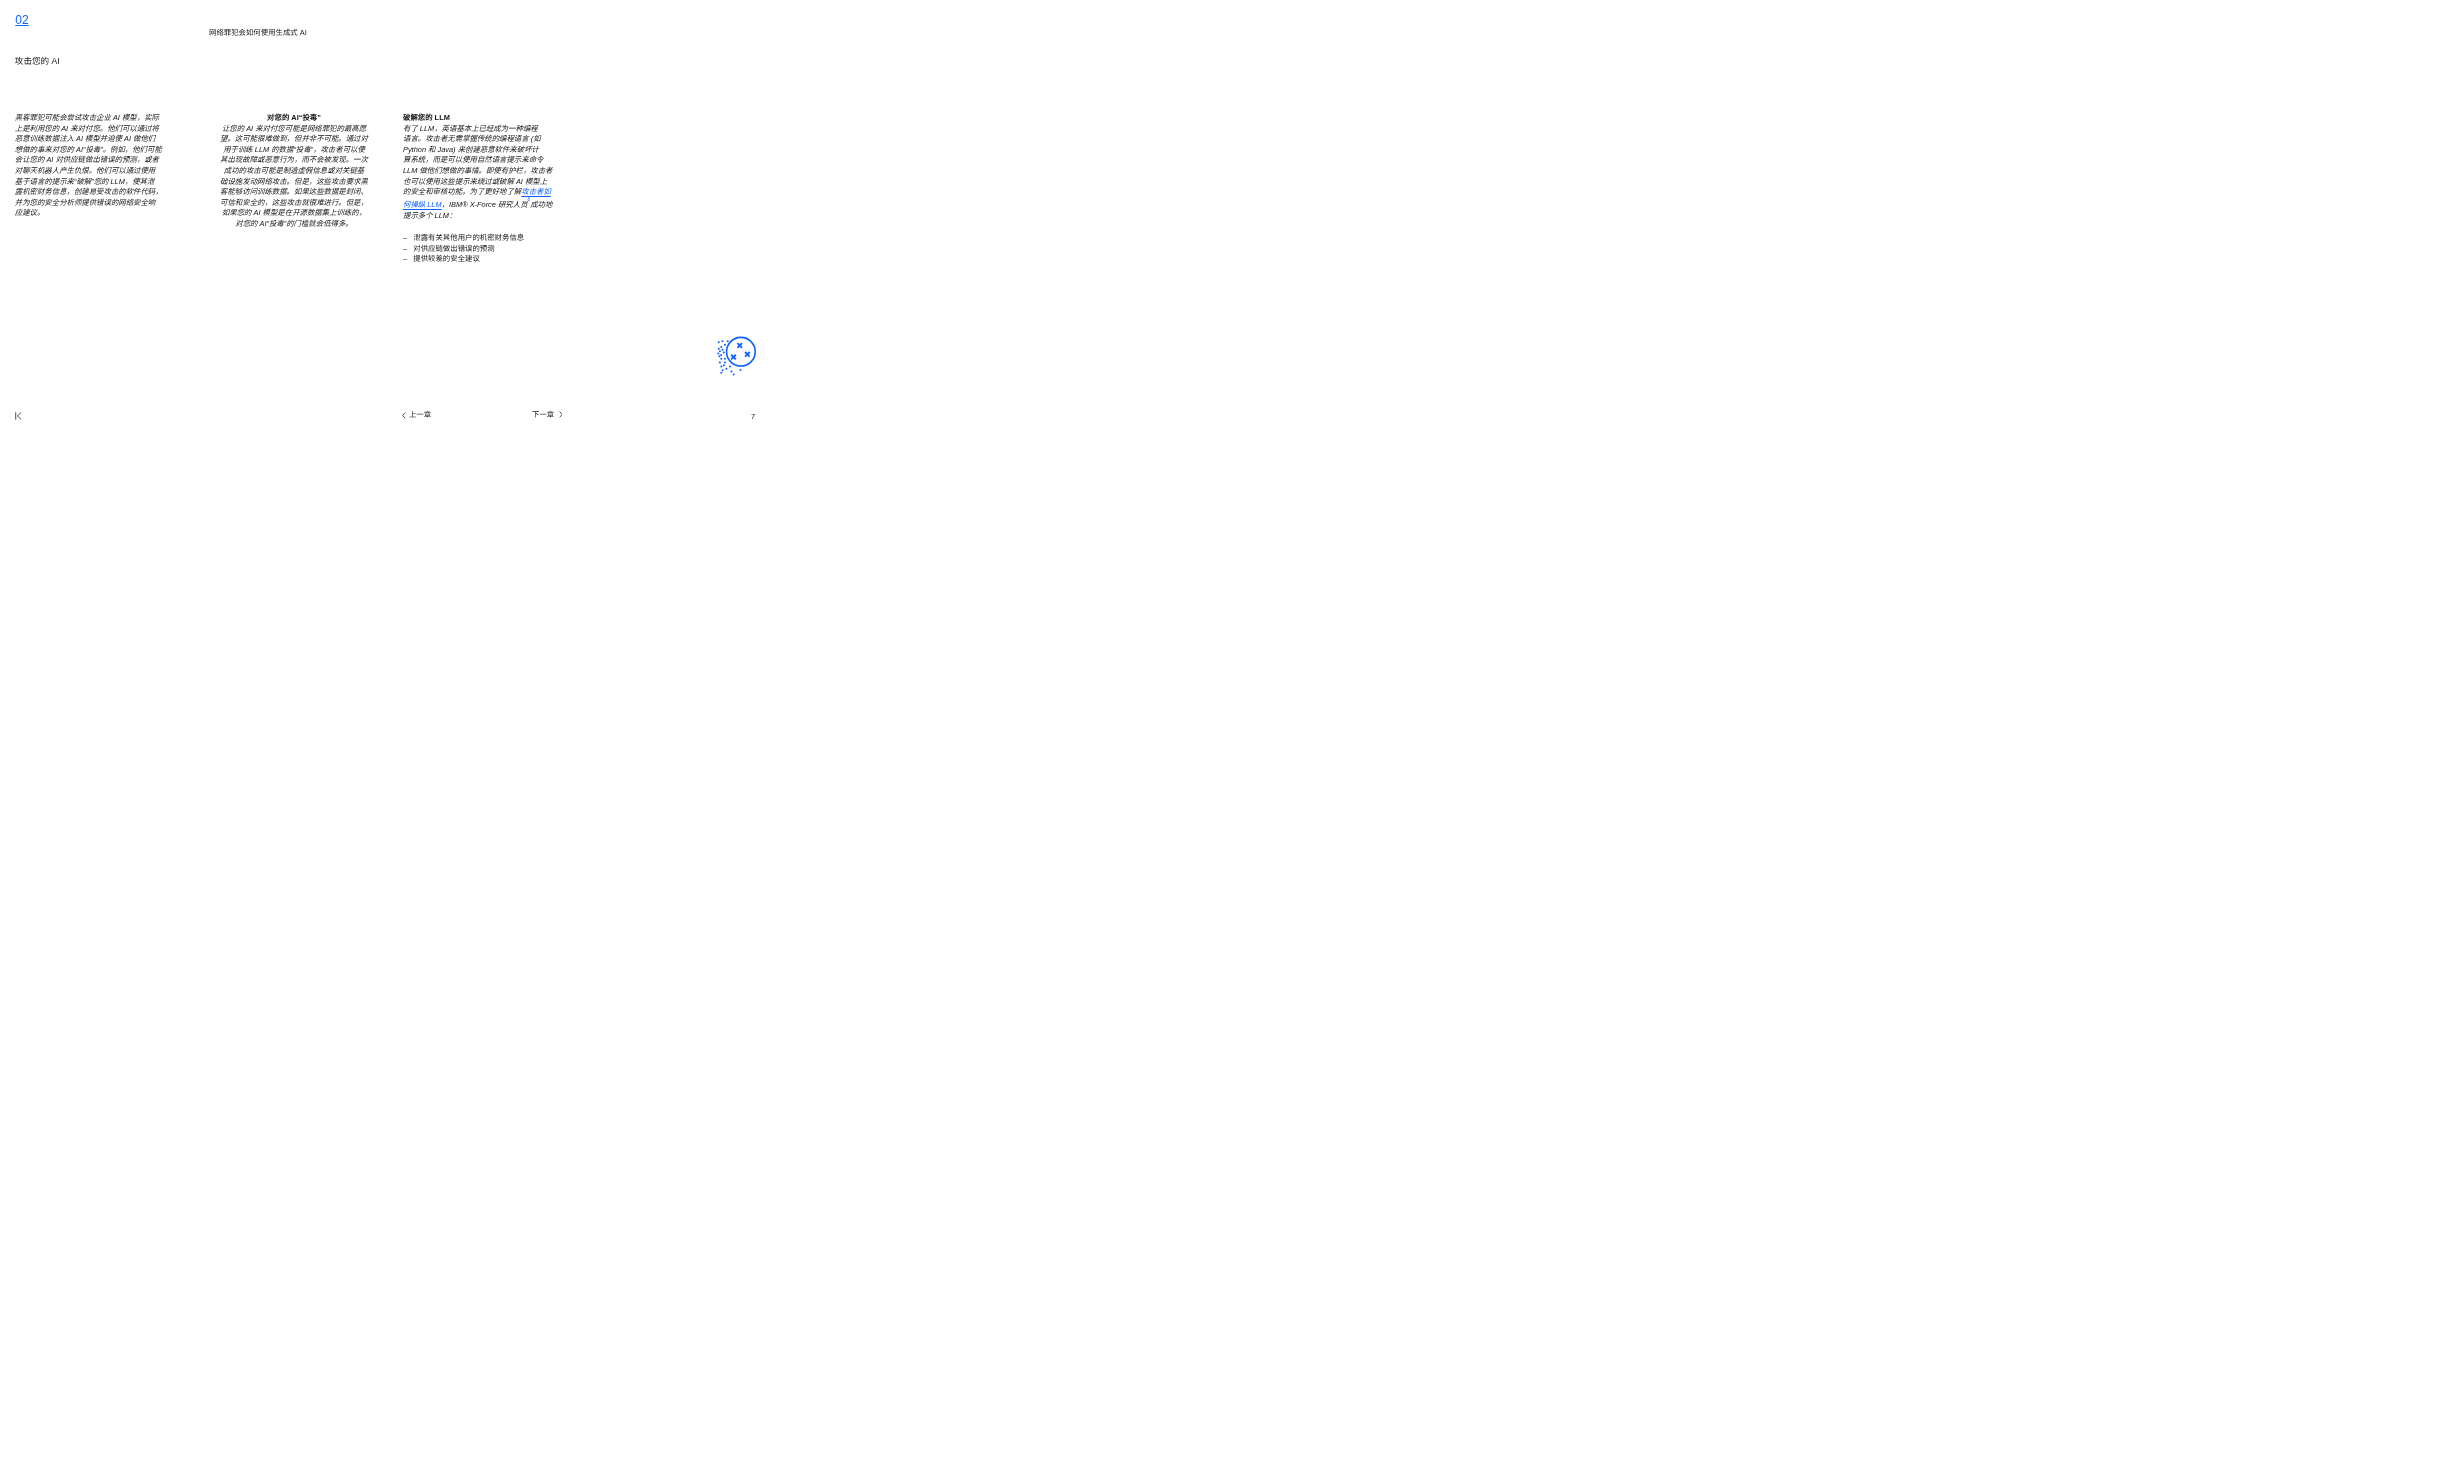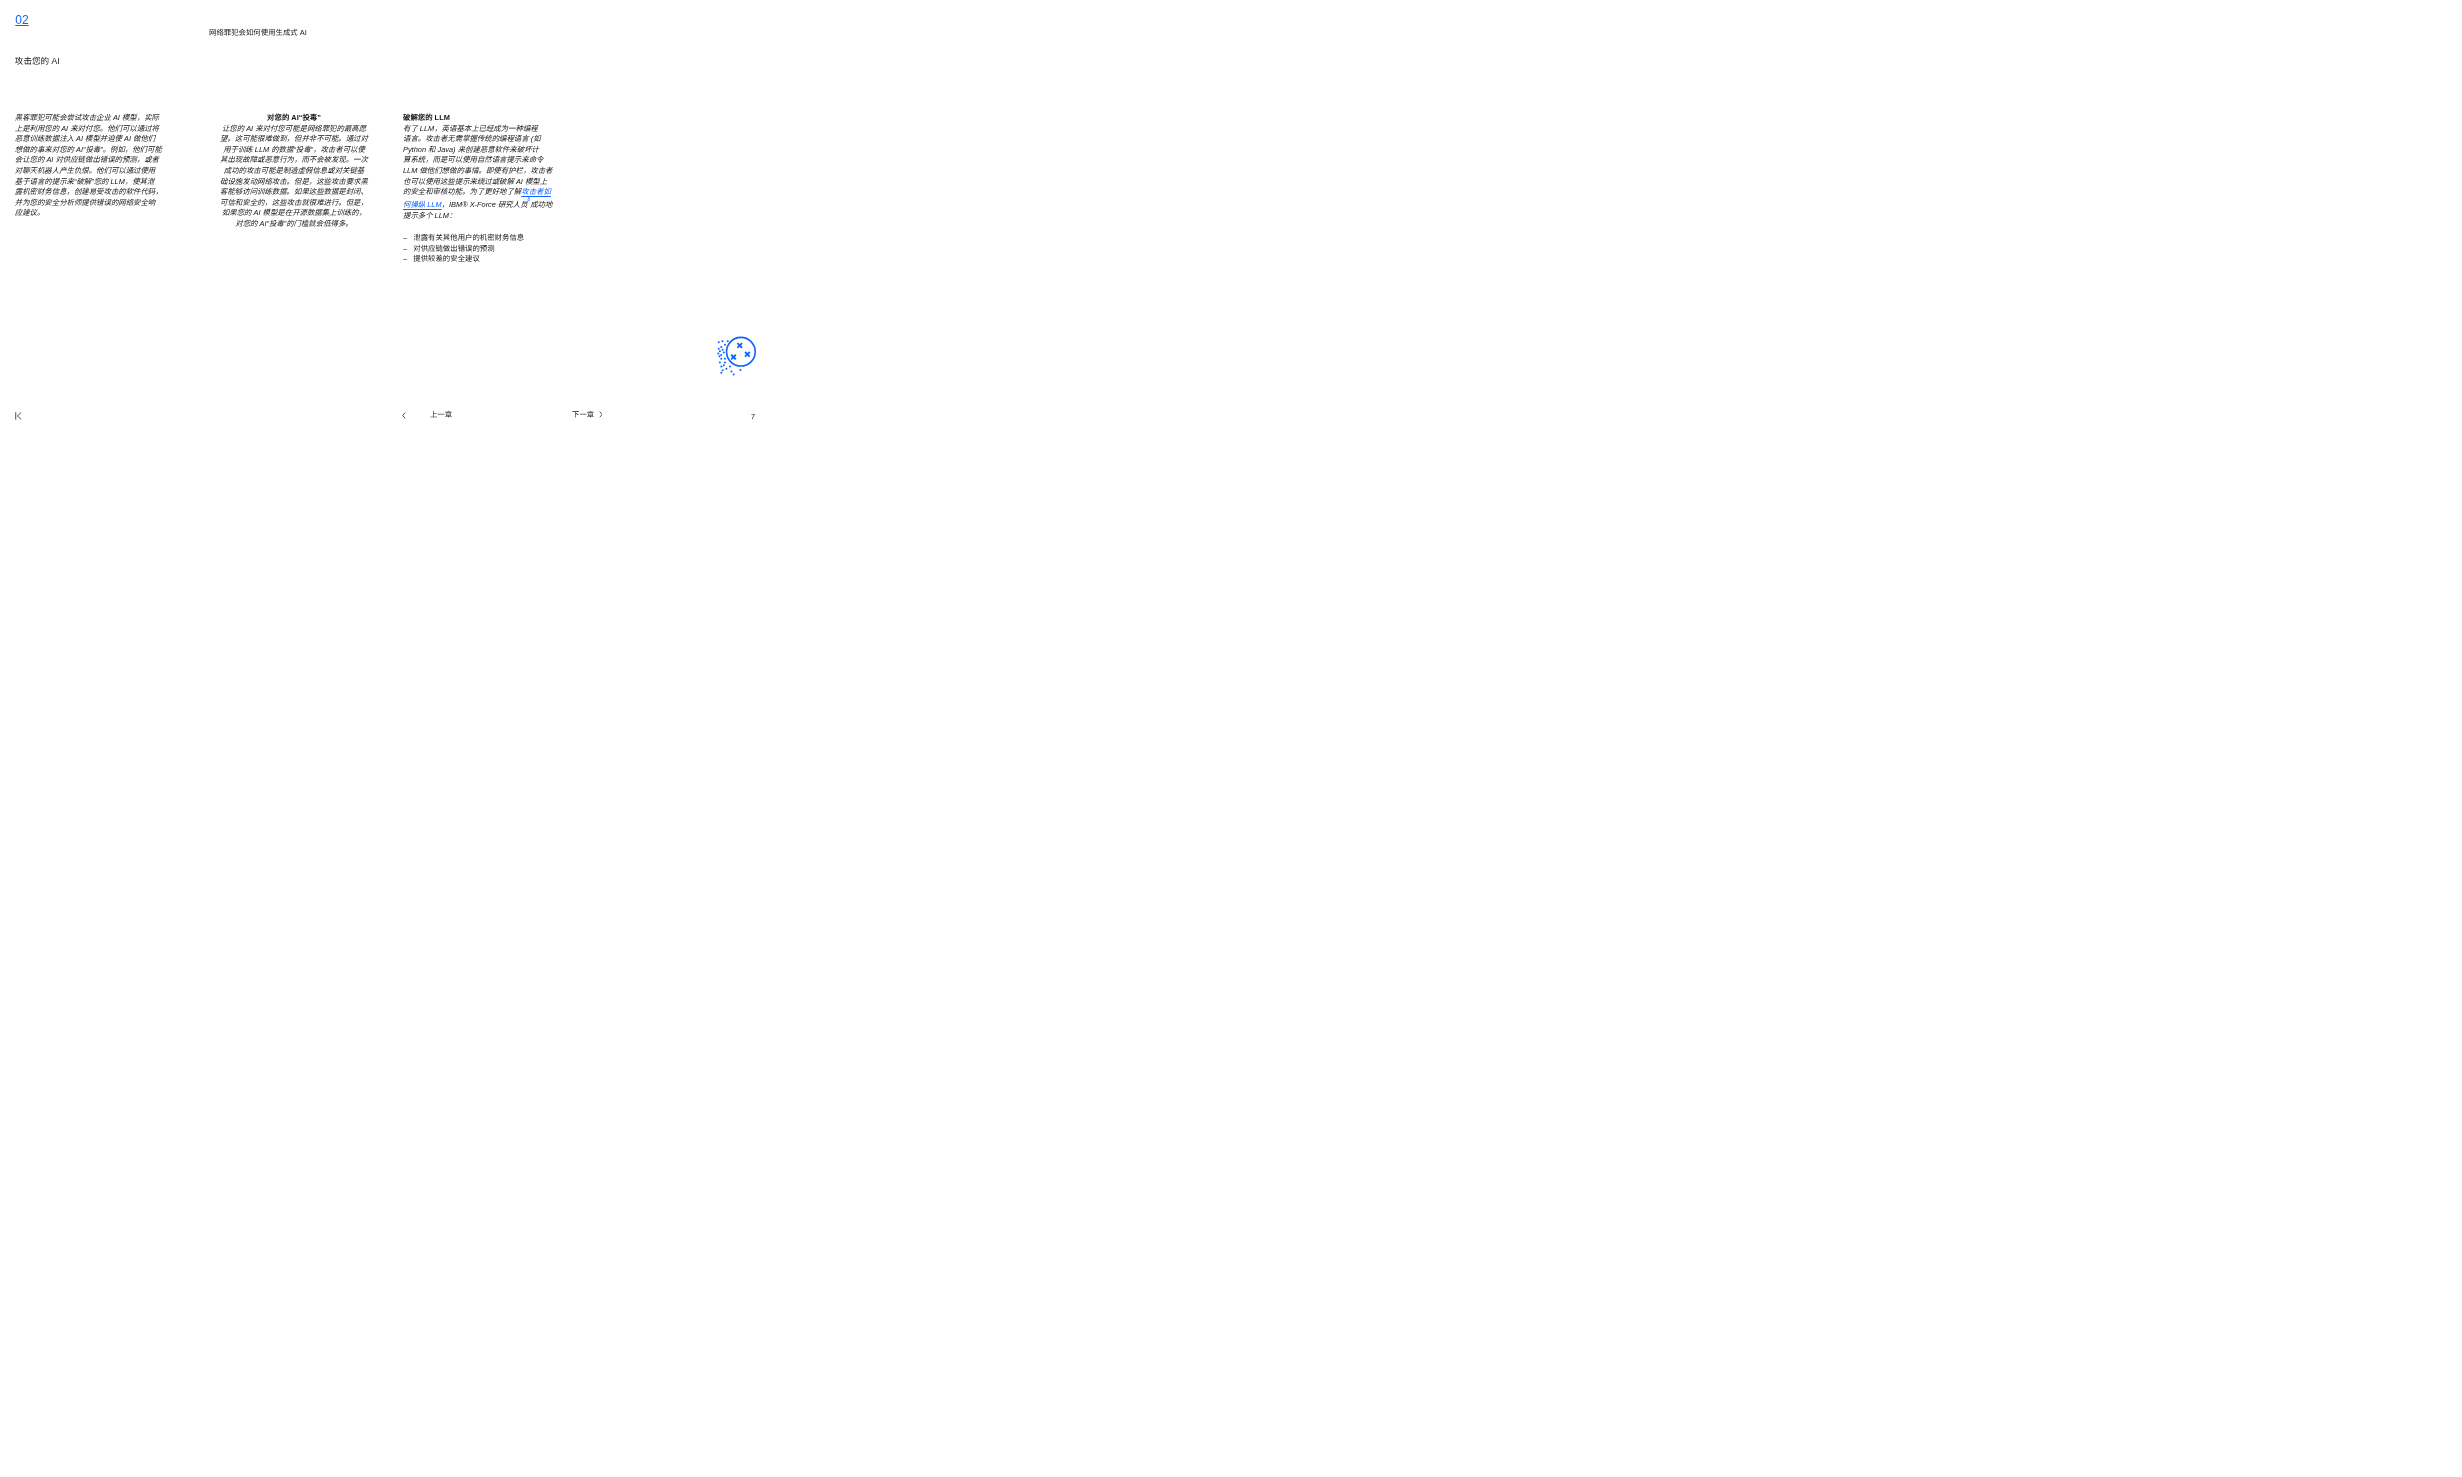--- a/index.html
+++ b/index.html
@@ -56,25 +56,25 @@
   .footer {
     position:absolute; left:0; top:408px; width:772px; height:17.7px;
     font-size:7.4px;
   }
   .skip-btn {
     position:absolute; left:14.8px; top:3.9px;
     width:7.9px; height:7.9px; cursor:pointer; background:none; border:none;
   }
   .nav-prev {
     position:absolute; left:402px; top:3.4px;
-    display:flex; align-items:center; gap:24px; cursor:pointer;
+    display:flex; align-items:center; gap:3px; cursor:pointer;
   }
   .nav-next {
     position:absolute; left:532px; top:3.4px;
-    display:flex; align-items:flex-start; gap:4.4px; cursor:pointer;margin-left:40px;
+    display:flex; align-items:flex-start; gap:4.4px; cursor:pointer;
   }
   .nav-label { font-size:7.4px; line-height:8.9px; color:var(--text); }
   .pagenum-bottom {
     position:absolute; right:17px; top:3.9px;
     font-size:7.4px; color:var(--text);
   }
   svg.icon { display:block; }
 </style>
 </head>
 <body>

